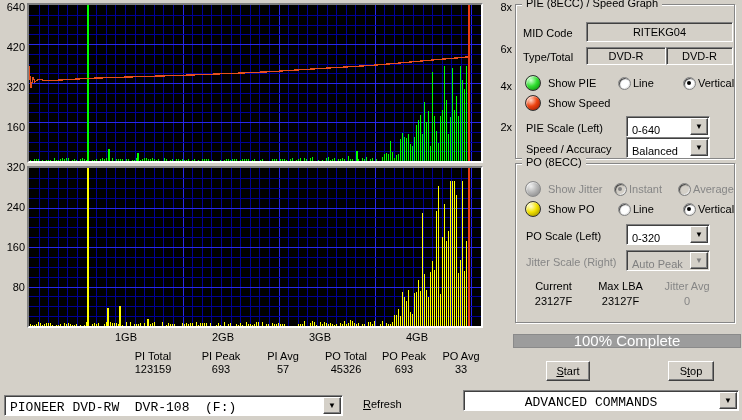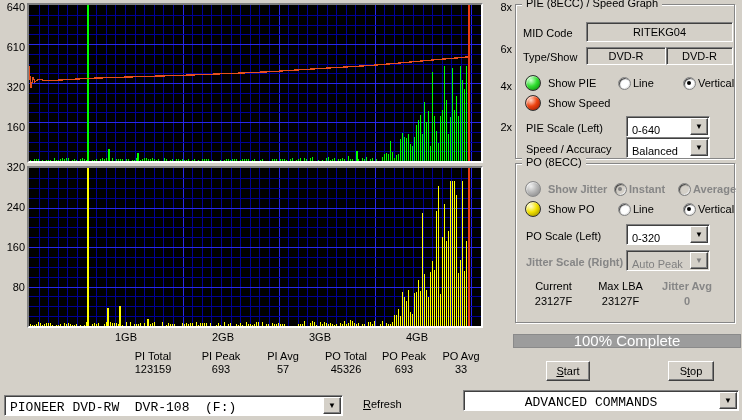--- a/index.html
+++ b/index.html
@@ -54,34 +54,34 @@
   .led.yellow{background:radial-gradient(circle at 35% 30%,#ffffd8 0%,#f2e200 45%,#8a7c00 100%);}
   .led.off{background:radial-gradient(circle at 35% 30%,#eeeeee 0%,#b8b8b8 45%,#7e7e7e 100%);border-color:#8a8a8a;}
   
   .radio{position:absolute;width:11px;height:11px;border-radius:50%;background:#fff;
        border:1px solid #808080;box-shadow:inset 1px 1px 1px #404040, inset -1px -1px 0 #e8e8e8;}
   .radio .dot{position:absolute;left:3px;top:3px;width:4px;height:4px;border-radius:50%;background:#000;display:none;}
   .radio.checked .dot{display:block;}
   .radio.disabled{background:#d4d0c8;}
   .radio.disabled .dot{background:#808080;}
   .lbl{position:absolute;font-size:11px;white-space:nowrap;}
-  .disabled-text{color:#868686;font-weight:bold;}
+  .disabled-text{color:#868686;}
   
   .progress{position:absolute;background:#9c9c9c;color:#fff;text-align:center;
        font-size:15px;border:1px solid #8a8a8a;}
   .mono{font-family:"Liberation Mono","DejaVu Sans Mono",monospace;font-size:13px;}
   u{text-decoration:underline;}
 </style>
 </head>
 <body>
 
 <div class="app">
 
   <span class="axis-l" style="left:1px;top:1px">640</span>
-  <span class="axis-l" style="left:1px;top:41px">610</span>
+  <span class="axis-l" style="left:1px;top:41px">420</span>
   <span class="axis-l" style="left:1px;top:81px">320</span>
   <span class="axis-l" style="left:1px;top:121px">160</span>
 
   <span class="axis-l" style="left:1px;top:161px">320</span>
   <span class="axis-l" style="left:1px;top:201px">240</span>
   <span class="axis-l" style="left:1px;top:241px">160</span>
   <span class="axis-l" style="left:1px;top:281px">80</span>
 
   <span class="axis-r" style="left:486px;top:1px">8x</span>
   <span class="axis-r" style="left:486px;top:43px">6x</span>
@@ -599,21 +599,21 @@
     <span class="stat-label">PO Avg</span>
     <span class="stat-value">33</span>
   </div>
 
   <div class="groupbox" style="left:515px;top:4px;width:218px;height:153px">
     <span class="gb-title">PIE (8ECC) / Speed Graph</span>
     <span class="lbl" style="left:7px;top:22px">MID Code</span>
     <div class="field sunken" style="left:70px;top:17px;width:145px;height:18px">
       <span>RITEKG04</span>
     </div>
-    <span class="lbl" style="left:7px;top:46px">Type/Show</span>
+    <span class="lbl" style="left:7px;top:46px">Type/Total</span>
     <div class="field sunken" style="left:70px;top:42px;width:78px;height:16px">
       <span>DVD-R</span>
     </div>
     <div class="field sunken" style="left:150px;top:42px;width:65px;height:16px">
       <span>DVD-R</span>
     </div>
 
     <span class="led green" style="left:9px;top:70px"></span>
     <span class="lbl" style="left:32px;top:72px">Show PIE</span>
     <span class="radio" style="left:102px;top:72px"></span>

